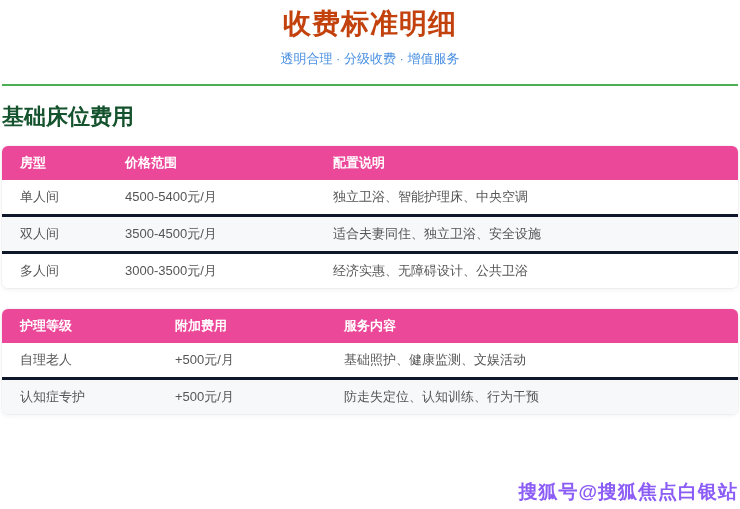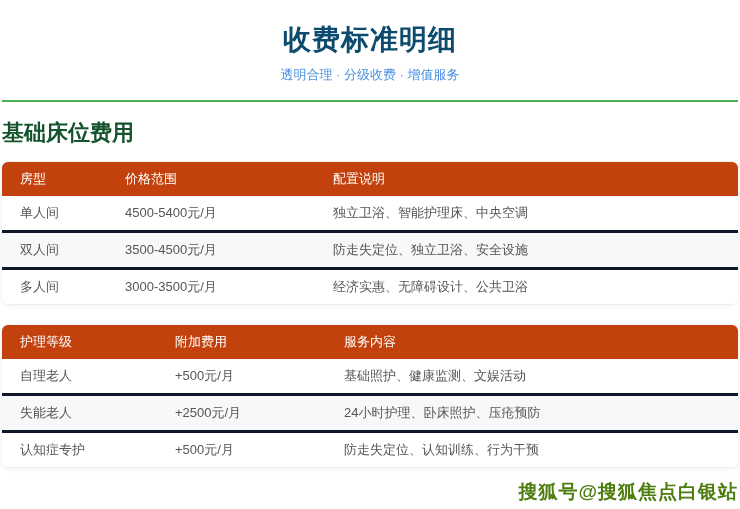--- a/index.html
+++ b/index.html
@@ -15,25 +15,25 @@
     position: relative;
     width: 736px;
     height: 509px;
     padding: 0 2px;
     box-sizing: content-box;
   }
   
   .hero { text-align: center; }
   .hero-title {
     margin: 0;
-    padding-top: 23px;
+    padding-top: 7px;
     font-size: 28px;
     line-height: 33px;
     font-weight: bold;
-    color: #0c4a6e;
+    color: #c2410c;
     letter-spacing: 1px;
   }
   .hero-subtitle {
     margin-top: 12px;
     font-size: 13px;
     line-height: 14px;
     color: #4a90e2;
   }
   .divider {
     margin-top: 18px;
@@ -64,23 +64,23 @@
   }
   th, td {
     height: 34px;
     padding: 0 4px 0 18px;
     text-align: left;
     vertical-align: middle;
     white-space: nowrap;
     overflow: hidden;
   }
   thead th {
-    background: #c2410c;
+    background: #ec4899;
     color: #ffffff;
-    font-weight: normal;
+    font-weight: bold;
     font-size: 13px;
   }
   tbody td {
     color: #555555;
     background: #ffffff;
     border-top: 3px solid #0f172a;
   }
   tbody tr:first-child td { border-top: none; margin-top: 30px; }
   tbody tr:nth-child(even) td { background: #f7f8fa; }
   
@@ -88,21 +88,21 @@
   .t1 col.c2 { width: 208px; }
   .t2 col.c1 { width: 155px; }
   .t2 col.c2 { width: 169px; }
   
   .watermark {
     position: absolute;
     right: 2px;
     bottom: 4px;
     font-size: 19px;
     font-weight: bold;
-    color: #4d7c0f;
+    color: #8b5cf6;
     letter-spacing: 1px;
     text-shadow: 1px 1px 0 rgba(255,255,255,0.85), -1px -1px 0 rgba(255,255,255,0.35);
     pointer-events: none;
   }
 </style>
 </head>
 <body>
 
 <div class="page">
 
@@ -129,21 +129,21 @@
       </thead>
       <tbody>
         <tr>
           <td>单人间</td>
           <td>4500-5400元/月</td>
           <td>独立卫浴、智能护理床、中央空调</td>
         </tr>
         <tr>
           <td>双人间</td>
           <td>3500-4500元/月</td>
-          <td>防走失定位、独立卫浴、安全设施</td>
+          <td>适合夫妻同住、独立卫浴、安全设施</td>
         </tr>
         <tr>
           <td>多人间</td>
           <td>3000-3500元/月</td>
           <td>经济实惠、无障碍设计、公共卫浴</td>
         </tr>
       </tbody>
     </table>
   </div>
 
@@ -161,25 +161,20 @@
           <th>服务内容</th>
         </tr>
       </thead>
       <tbody>
         <tr>
           <td>自理老人</td>
           <td>+500元/月</td>
           <td>基础照护、健康监测、文娱活动</td>
         </tr>
         <tr>
-          <td>失能老人</td>
-          <td>+2500元/月</td>
-          <td>24小时护理、卧床照护、压疮预防</td>
-        </tr>
-        <tr>
           <td>认知症专护</td>
           <td>+500元/月</td>
           <td>防走失定位、认知训练、行为干预</td>
         </tr>
       </tbody>
     </table>
   </div>
 
   <div class="watermark">搜狐号@搜狐焦点白银站</div>
 

